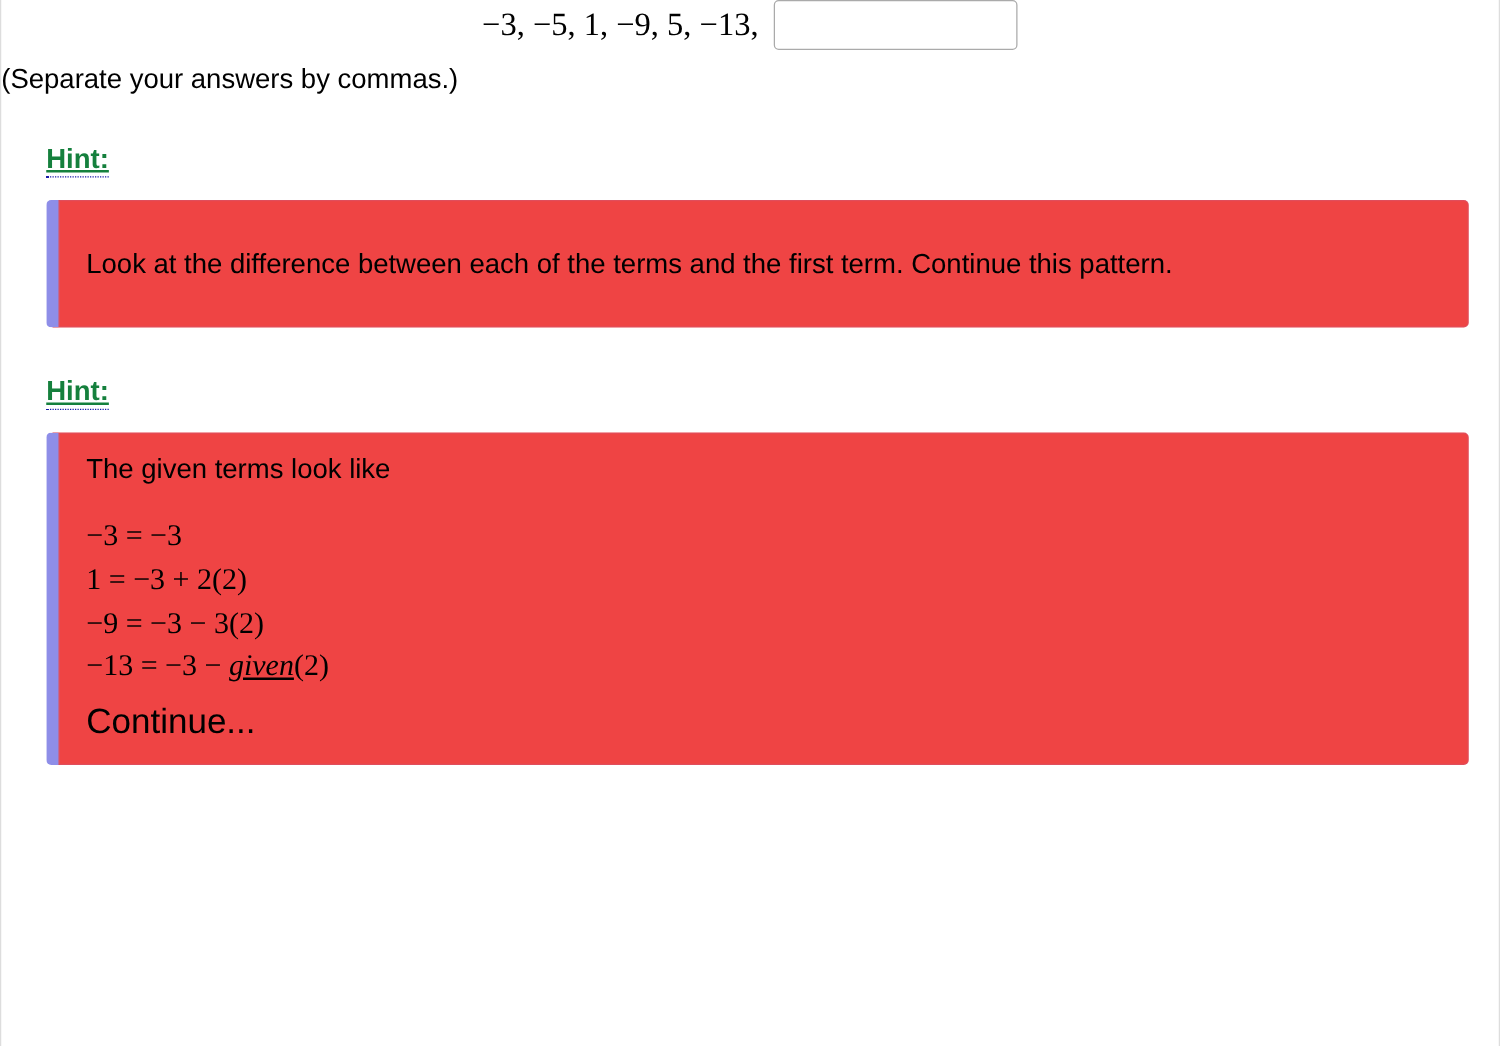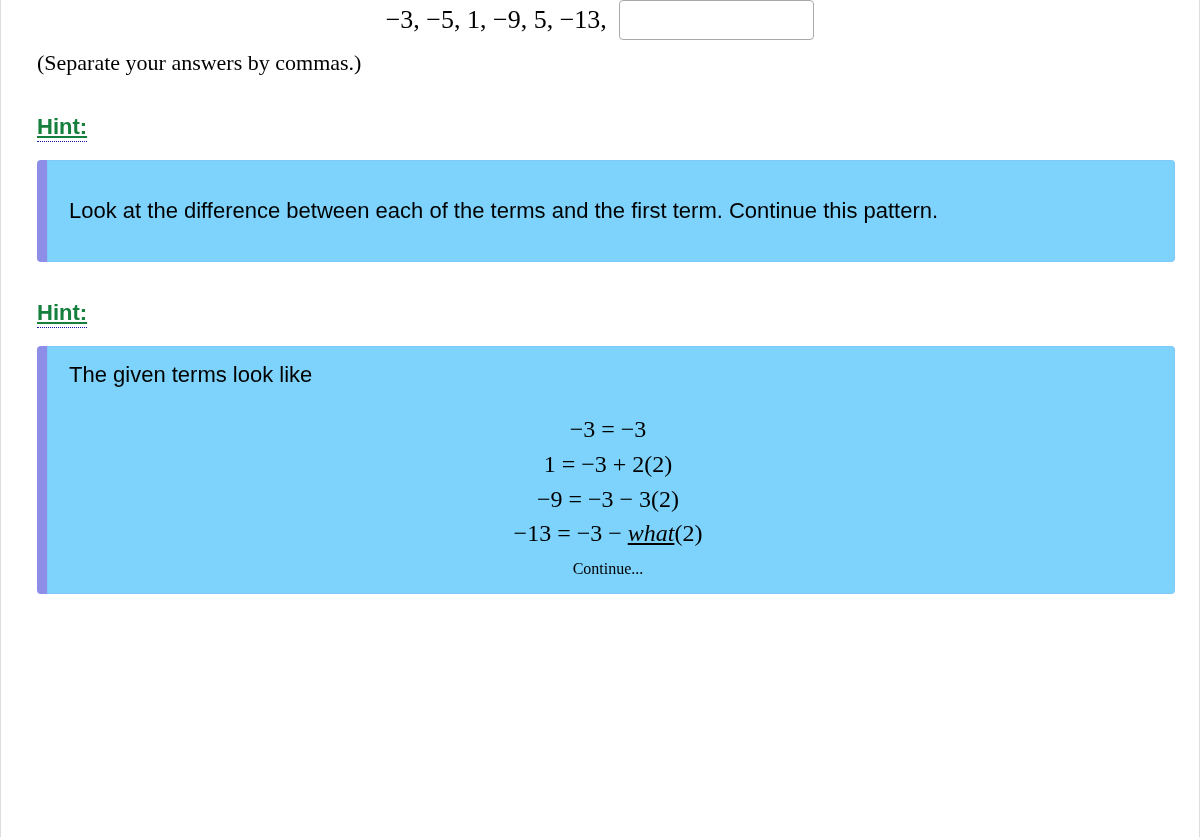--- a/index.html
+++ b/index.html
@@ -43,64 +43,62 @@
       width: 195px;
       height: 40px;
       border: 1px solid #aaa;
       border-radius: 4px;
       font-family: "Helvetica Neue", Helvetica, Arial, sans-serif;
       font-size: 20px;
       padding: 4px 8px;
       margin-left: 6px;
     }
     .separate-line {
-      padding-left: 36px;
-      font-family: Liberation Serif, serif;
     }
     .hint-label {
       display: inline-block;
       margin-top: 38px;
       margin-left: 36px;
       color: #15803d;
       font-weight: bold;
       text-decoration: underline;
       border-bottom: 1px dotted #1a1aa8;
       padding-bottom: 1px;
       cursor: pointer;
     }
     .hint-box {
       margin: 18px 24px 0 36px;
-      background: #7dd3fc;
+      background: #ef4444;
       border-left: 10px solid #8e8ee8;
       border-radius: 4px;
       padding: 38px 28px 38px 22px;
       font-size: 22px;
       color: #000;
       box-shadow: inset 0 0 0 1px rgba(142,142,232,0.15);
     }
     .hint-box-2 {
       padding: 16px 28px 14px 22px;
     }
     .math-block {
       font-family: "Times New Roman", Times, serif;
       font-size: 24px;
       line-height: 1.45;
-      text-align: center;
+      text-align: left;
       margin-top: 24px;
     }
     .math-block .row {
       display: block;
     }
     .what-italic {
       font-style: italic;
       text-decoration: underline;
     }
     .continue-line {
-      font-family: Liberation Serif, serif;
-      font-size: 16px;
+      font-family: Liberation Sans, sans-serif;
+      font-size: 28px;
       margin-top: 6px;
     }
   </style>
 </head>
 <body>
 
 <div class="container">
 
 
   <div class="sequence-line">
@@ -119,19 +117,19 @@
   <span class="hint-label">Hint:</span>
 
   <div class="hint-box hint-box-2">
     <div>The given terms look like</div>
 
     <div class="math-block">
       <span class="row">−3 = −3</span>
       <span class="row">1 = −3 + 2(2)</span>
       <span class="row">−9 = −3 − 3(2)</span>
       <span class="row">
-        <span>−13 = −3 − </span><span class="what-italic">what</span><span>(2)</span>
+        <span>−13 = −3 − </span><span class="what-italic">given</span><span>(2)</span>
       </span>
       <div class="continue-line">Continue...</div>
     </div>
   </div>
 
 </div>
 
 </body></html>

